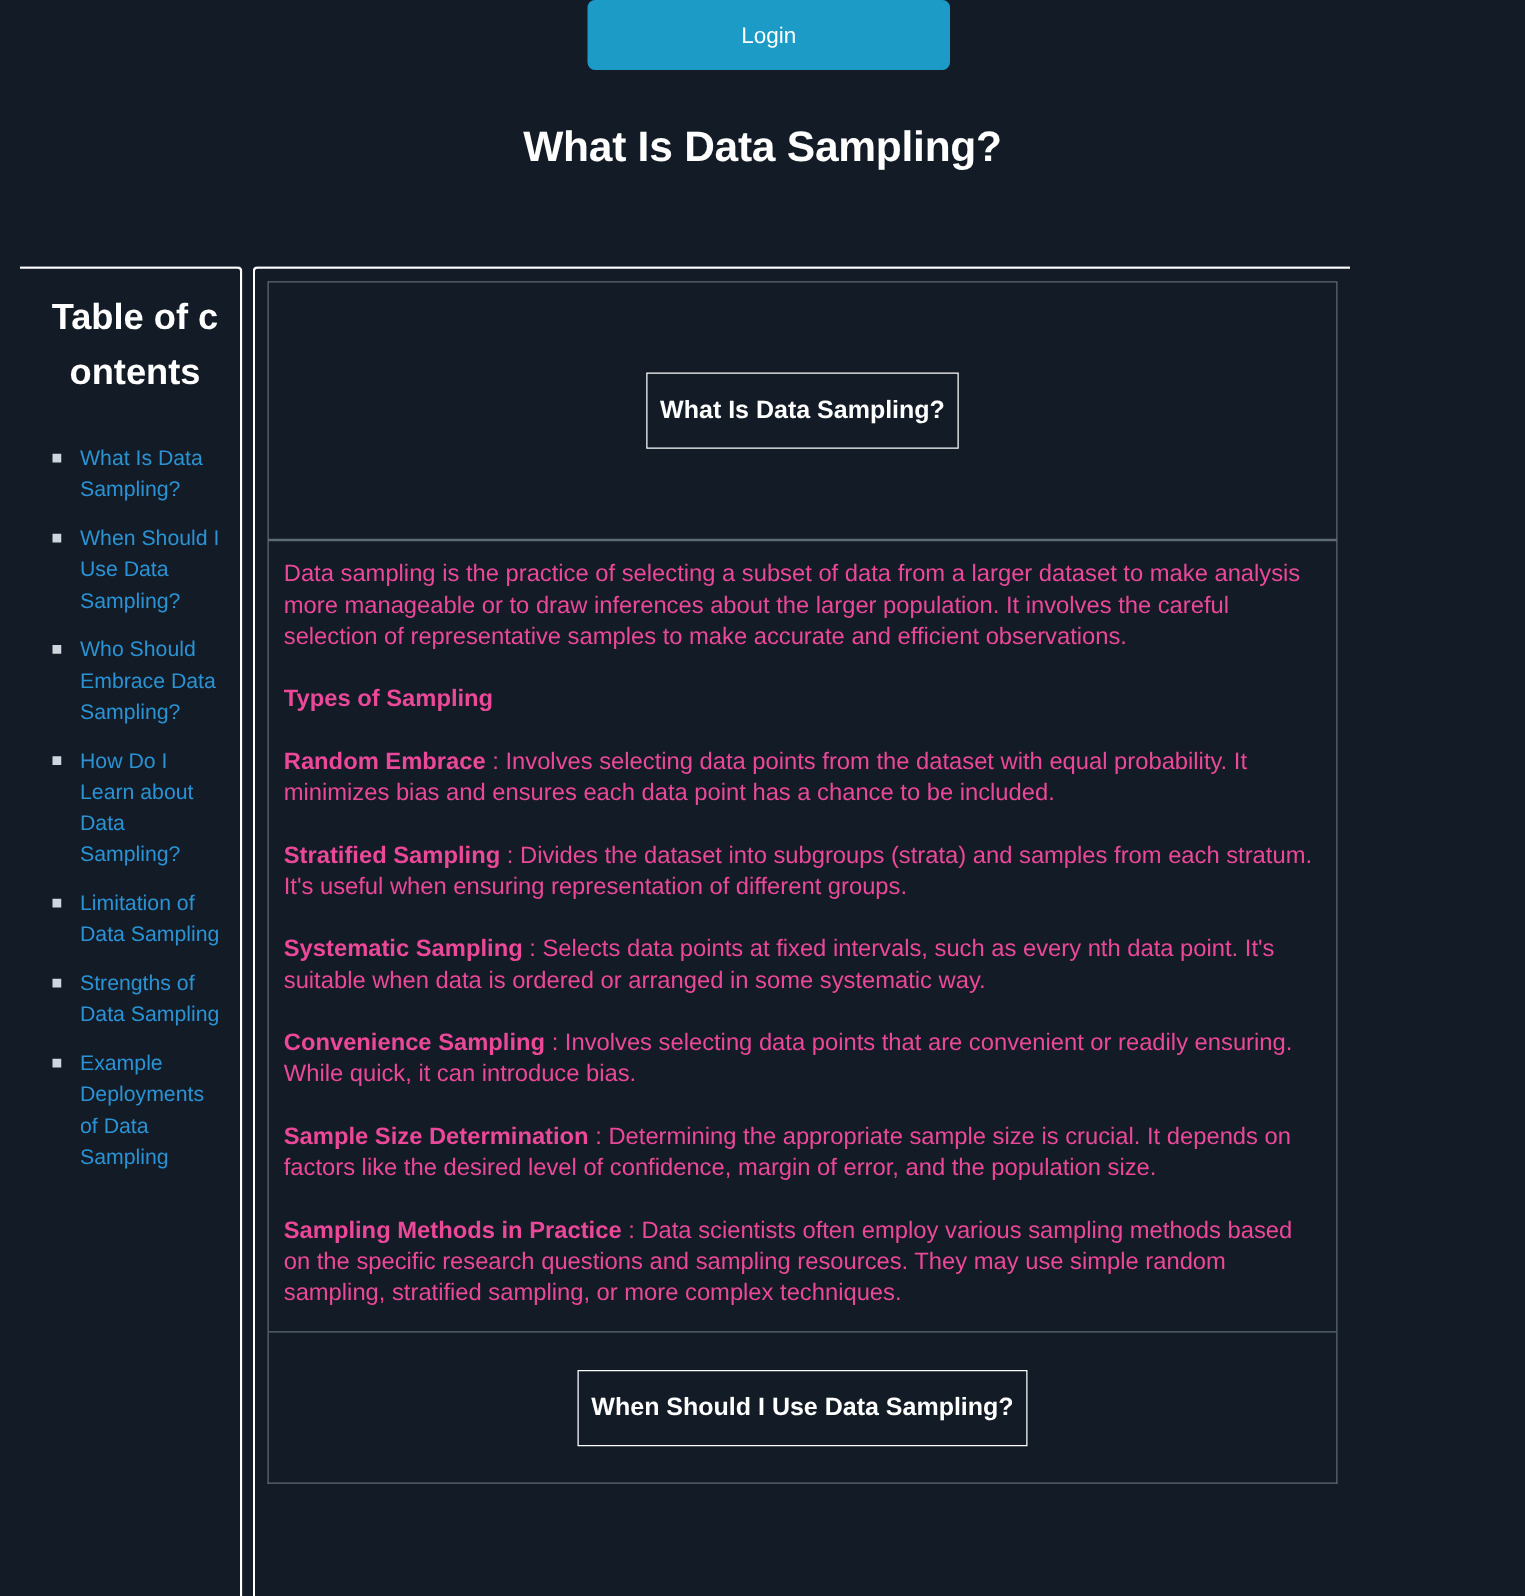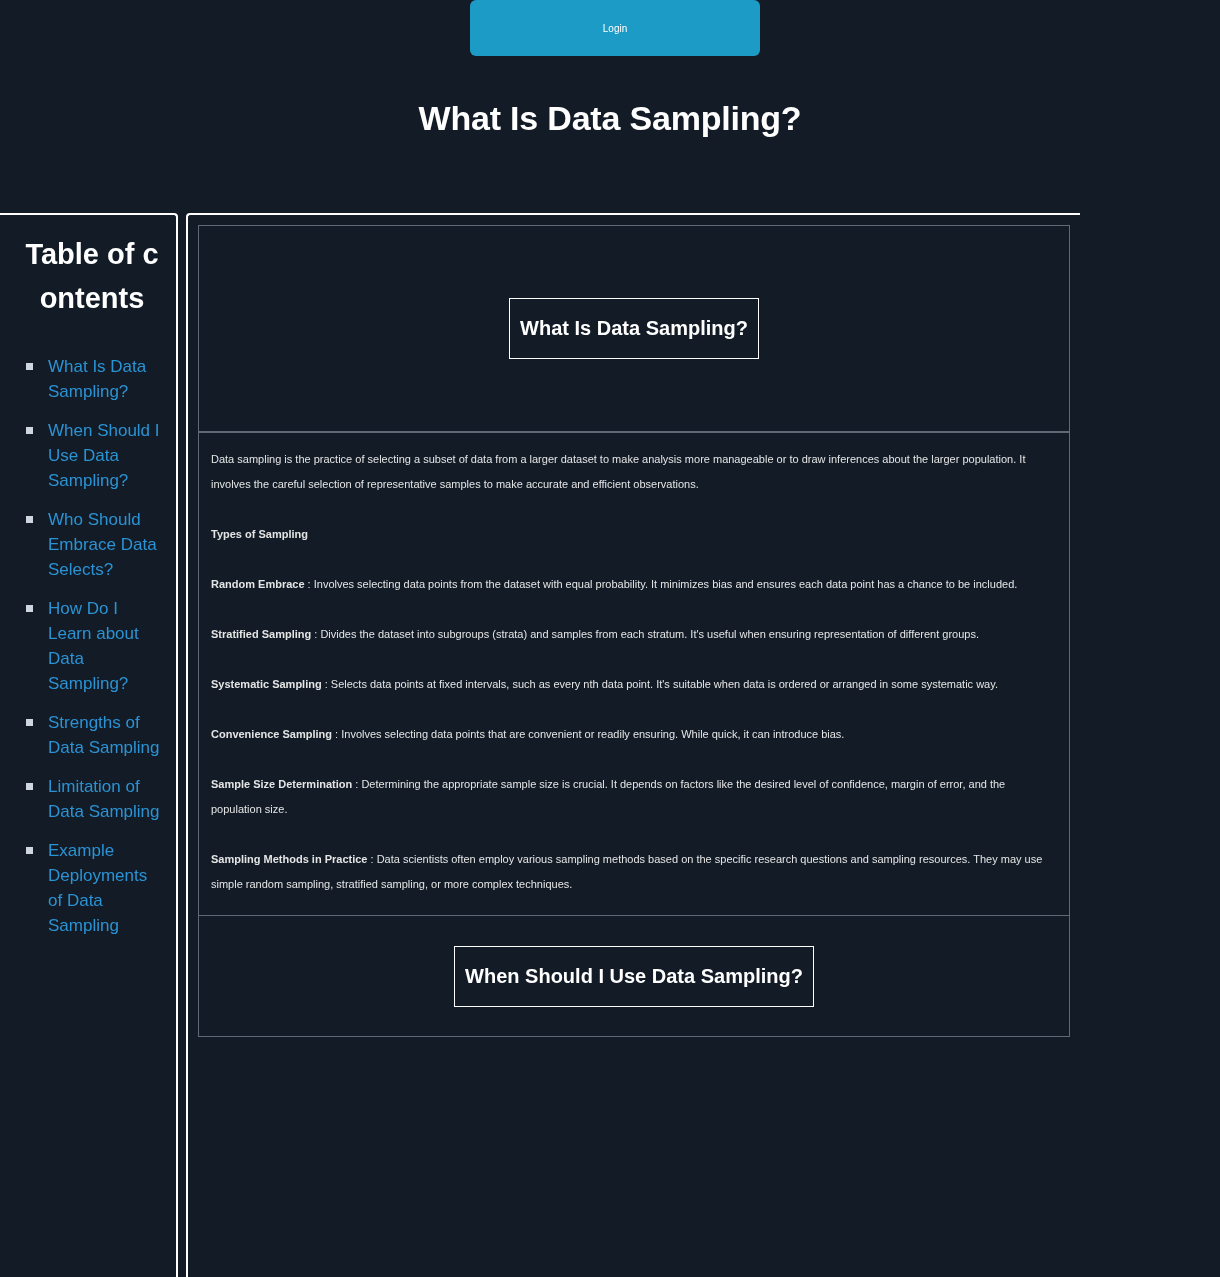--- a/index.html
+++ b/index.html
@@ -25,21 +25,21 @@
   .login-button {
     position: absolute;
     left: 470px;
     top: 0;
     width: 290px;
     height: 56px;
     background: #1b9bc6;
     border: none;
     border-radius: 6px;
     color: #ffffff;
-    font-size: 10px;
+    font-size: 18px;
     font-family: "Liberation Sans", sans-serif;
     cursor: pointer;
     display: flex;
     align-items: center;
     justify-content: center;
   }
 
   
   .page-title {
     text-align: center;
@@ -52,20 +52,21 @@
 
   
   .frame {
     position: absolute;
     top: 213px;
     left: 0;
     width: 1080px;
     bottom: 0;
     display: flex;
     align-items: stretch;
+    padding-left: 16px;
   }
 
   .toc {
     width: 178px;
     flex: 0 0 178px;
     border: 2px solid #ffffff;
     border-left: none;
     border-bottom: none;
     border-top-right-radius: 4px;
     padding: 18px 16px 20px 24px;
@@ -142,23 +143,23 @@
     cursor: pointer;
   }
 
   .body-box {
     border: 1px solid #5e6a75;
     margin: 0;
     padding: 14px 12px 18px 12px;
   }
   .body-box p {
     margin: 0 0 25px 0;
-    font-size: 11px;
+    font-size: 19px;
     line-height: 25px;
-    color: #e5e5e5;
+    color: #ec4899;
   }
   .body-box p:last-child { margin-bottom: 0; }
   .body-box b { font-weight: bold; }
 
   .section-2-wrap {
     position: relative;
     border: 1px solid #5e6a75;
     border-top: none;
     margin-top: 0;
   }
@@ -177,30 +178,30 @@
   <nav class="toc">
     <h2>Table of contents</h2>
     <ul>
       <li>
           <a href="#">What Is Data Sampling?</a>
         </li>
       <li>
           <a href="#">When Should I Use Data Sampling?</a>
         </li>
       <li>
-          <a href="#">Who Should Embrace Data Selects?</a>
+          <a href="#">Who Should Embrace Data Sampling?</a>
         </li>
       <li>
           <a href="#">How Do I Learn about Data Sampling?</a>
         </li>
       <li>
+          <a href="#">Limitation of Data Sampling</a>
+        </li>
+      <li>
           <a href="#">Strengths of Data Sampling</a>
-        </li>
-      <li>
-          <a href="#">Limitation of Data Sampling</a>
         </li>
       <li>
           <a href="#">Example Deployments of Data Sampling</a>
         </li>
     </ul>
   </nav>
 
   <main class="content-panel">
 
     <section class="section">

